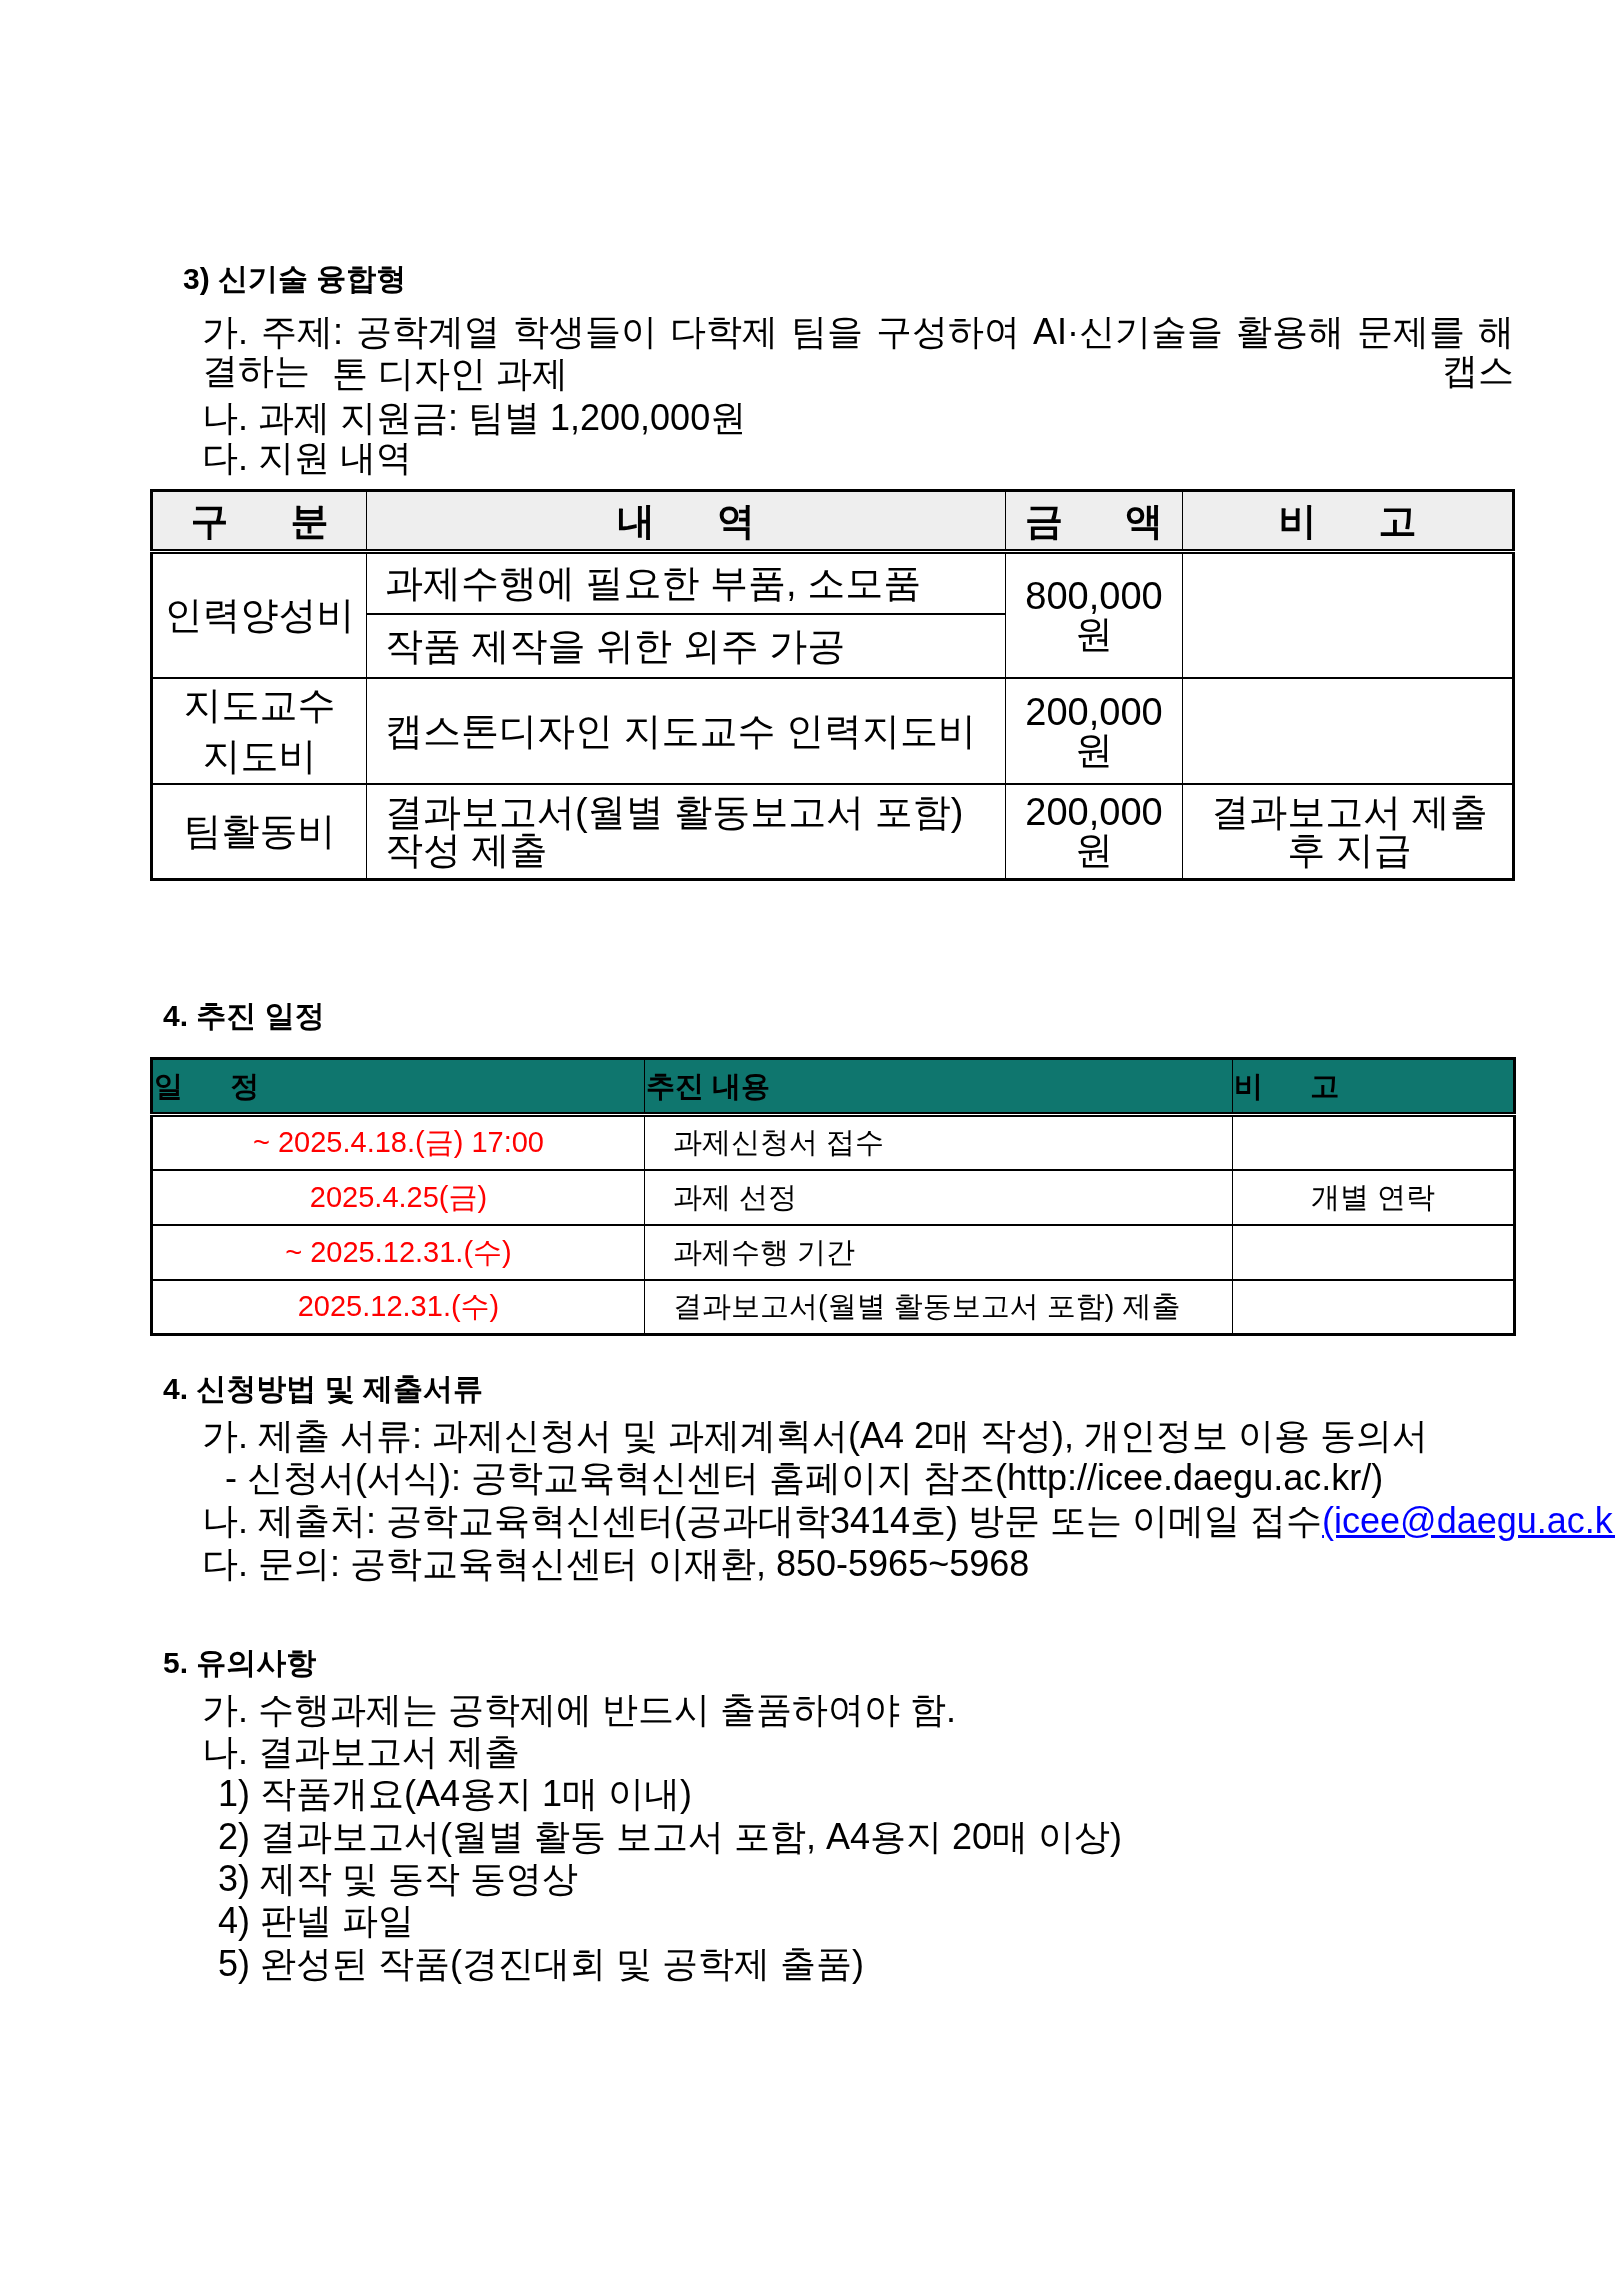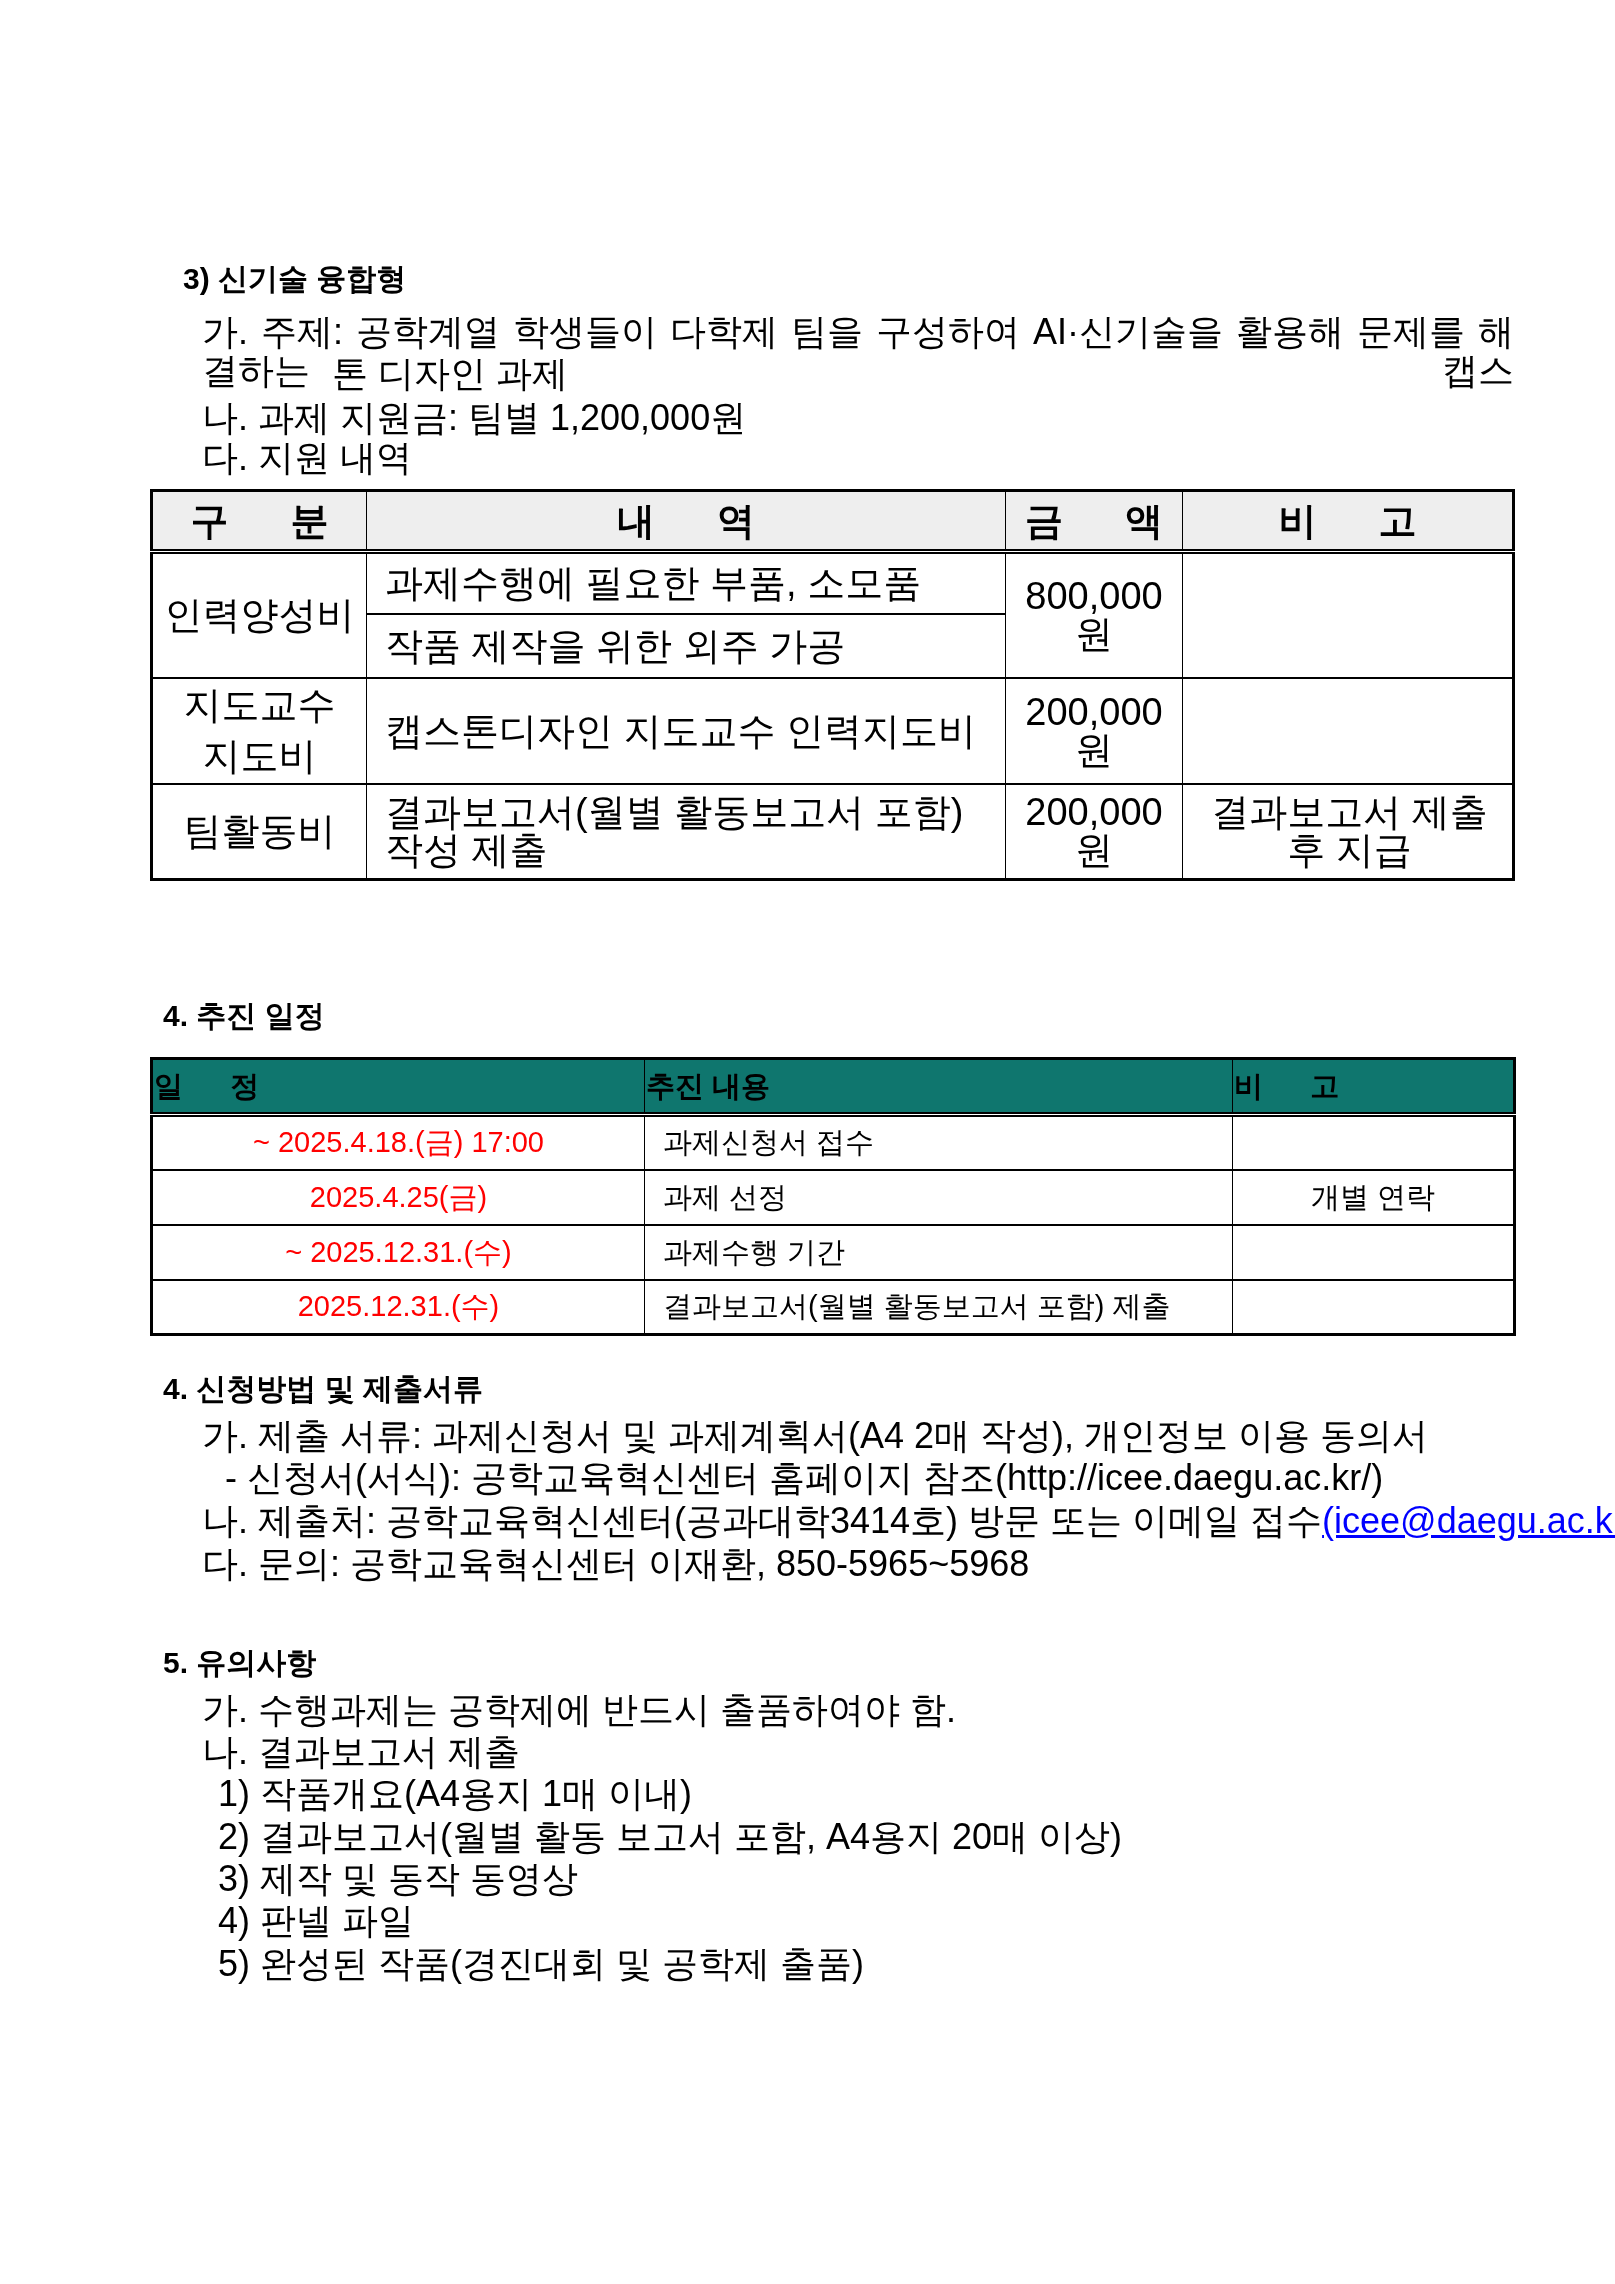--- a/index.html
+++ b/index.html
@@ -21,21 +21,21 @@
   .t2 th,.t2 td{border:solid #000;border-width:2.6px 1.3px;font-size:29px;}
   .t2 th{background:#0f766e;font-weight:700;height:50px;text-align:left;border-bottom:5.2px double #000;}
   .dist{word-spacing:1.35em;}
   .cat{text-align:center;}
   .detail{text-align:left;padding-left:18px;}
   .amount{text-align:center;}
   .note1{text-align:center;padding-left:5.2px;padding-right:1.3px;}
   .gray-top{border-top:2.6px solid #8a8a8a !important;}
   .prewrap{white-space:pre-line;line-height:1.35;}
   .date-cell{text-align:center;color:#ff0000;}
-  .sched-content{text-align:left;padding-left:18px;}
+  .sched-content{text-align:left;padding-left:28px;}
   .sched-note{text-align:center;}
   a.email{color:#0000ff;text-decoration:underline;margin-top:44px;}
 </style>
 </head>
 <body>
 
 <div class="abs heading" style="left:183px;top:264px;">3) 신기술 융합형</div>
 
 <div class="abs bodyline justline" style="left:202px;top:312px;width:1312px;">가. 주제: 공학계열 학생들이 다학제 팀을 구성하여 AI·신기술을 활용해 문제를 해결하는 캡스</div>
 

